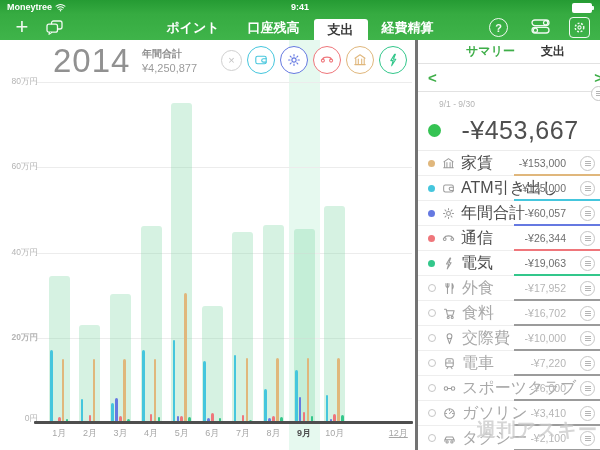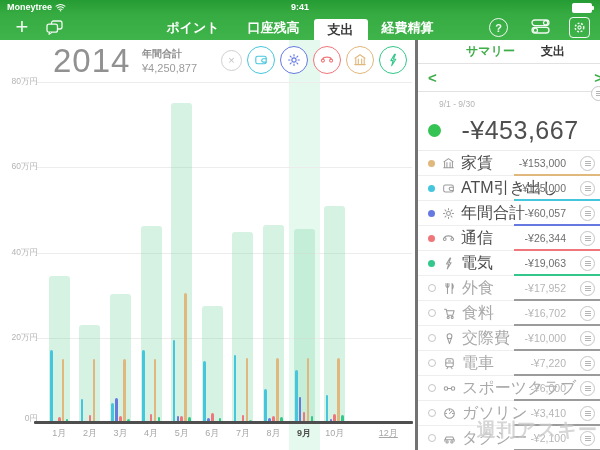--- a/index.html
+++ b/index.html
@@ -140,21 +140,21 @@
 <div id="chart-panel">
   <div id="highlight-band" style="left: 289.3px; width: 30.6px;"></div>
   <div id="grid-layer">
         <div class="gridline" style="top: 42px;"></div>
         <div class="ytick" style="top: 42px;">80万円</div>
         <div class="gridline" style="top: 127.25px;"></div>
         <div class="ytick" style="top: 127.25px;">60万円</div>
         <div class="gridline" style="top: 212.5px;"></div>
         <div class="ytick" style="top: 212.5px;">40万円</div>
         <div class="gridline" style="top: 297.75px;"></div>
-        <div class="ytick" style="top: 297.75px;">20万円</div>
+        <div class="ytick" style="top: 297.75px; font-weight: bold;">20万円</div>
         <div class="ytick" style="top: 379px;">0円</div>
       </div>
   <div id="bars-layer">
         <div class="month-bar" style="left: 48.8px; width: 21px; height: 147.056px; top: 235.944px;"></div>
         <div class="mini-bar" style="left: 50.2px; width: 2.6px; height: 73.315px; top: 309.685px; background: rgb(69, 198, 221);"></div>
         <div class="mini-bar" style="left: 58px; width: 2.6px; height: 5.54125px; top: 377.459px; background: rgb(239, 118, 123);"></div>
         <div class="mini-bar" style="left: 61.9px; width: 2.6px; height: 63.9375px; top: 319.062px; background: rgb(224, 183, 124);"></div>
         <div class="mini-bar" style="left: 65.8px; width: 2.6px; height: 3.83625px; top: 379.164px; background: rgb(51, 199, 139);"></div>
         <div class="month-bar" style="left: 79.4px; width: 21px; height: 98.0375px; top: 284.962px;"></div>
         <div class="mini-bar" style="left: 80.8px; width: 2.6px; height: 23.87px; top: 359.13px; background: rgb(69, 198, 221);"></div>
@@ -213,21 +213,21 @@
         <div class="month-label" style="left: 74.6px; width: 30.6px;">2月</div>
         <div class="month-label" style="left: 105.2px; width: 30.6px;">3月</div>
         <div class="month-label" style="left: 135.8px; width: 30.6px;">4月</div>
         <div class="month-label" style="left: 166.4px; width: 30.6px;">5月</div>
         <div class="month-label" style="left: 197px; width: 30.6px;">6月</div>
         <div class="month-label" style="left: 227.6px; width: 30.6px;">7月</div>
         <div class="month-label" style="left: 258.2px; width: 30.6px;">8月</div>
         <div class="month-label current" style="left: 288.8px; width: 30.6px;">9月</div>
         <div class="month-label" style="left: 319.4px; width: 30.6px;">10月</div>
         <div class="month-label" style="left: 350px; width: 30.6px; margin-top: 28px;">11月</div>
-        <div class="month-label" style="left: 373px; width: 30.6px; text-decoration: underline;">12月</div>
+        <div class="month-label" style="left: 383px; width: 30.6px; text-decoration: underline;">12月</div>
       </div>
 
   <div id="chart-header">
     <div id="chart-year">2014</div>
     <div id="chart-total">
       <div class="lbl">年間合計</div>
       <div class="val">¥4,250,877</div>
     </div>
     <div id="filter-row">
       <div id="filter-clear">×</div>

